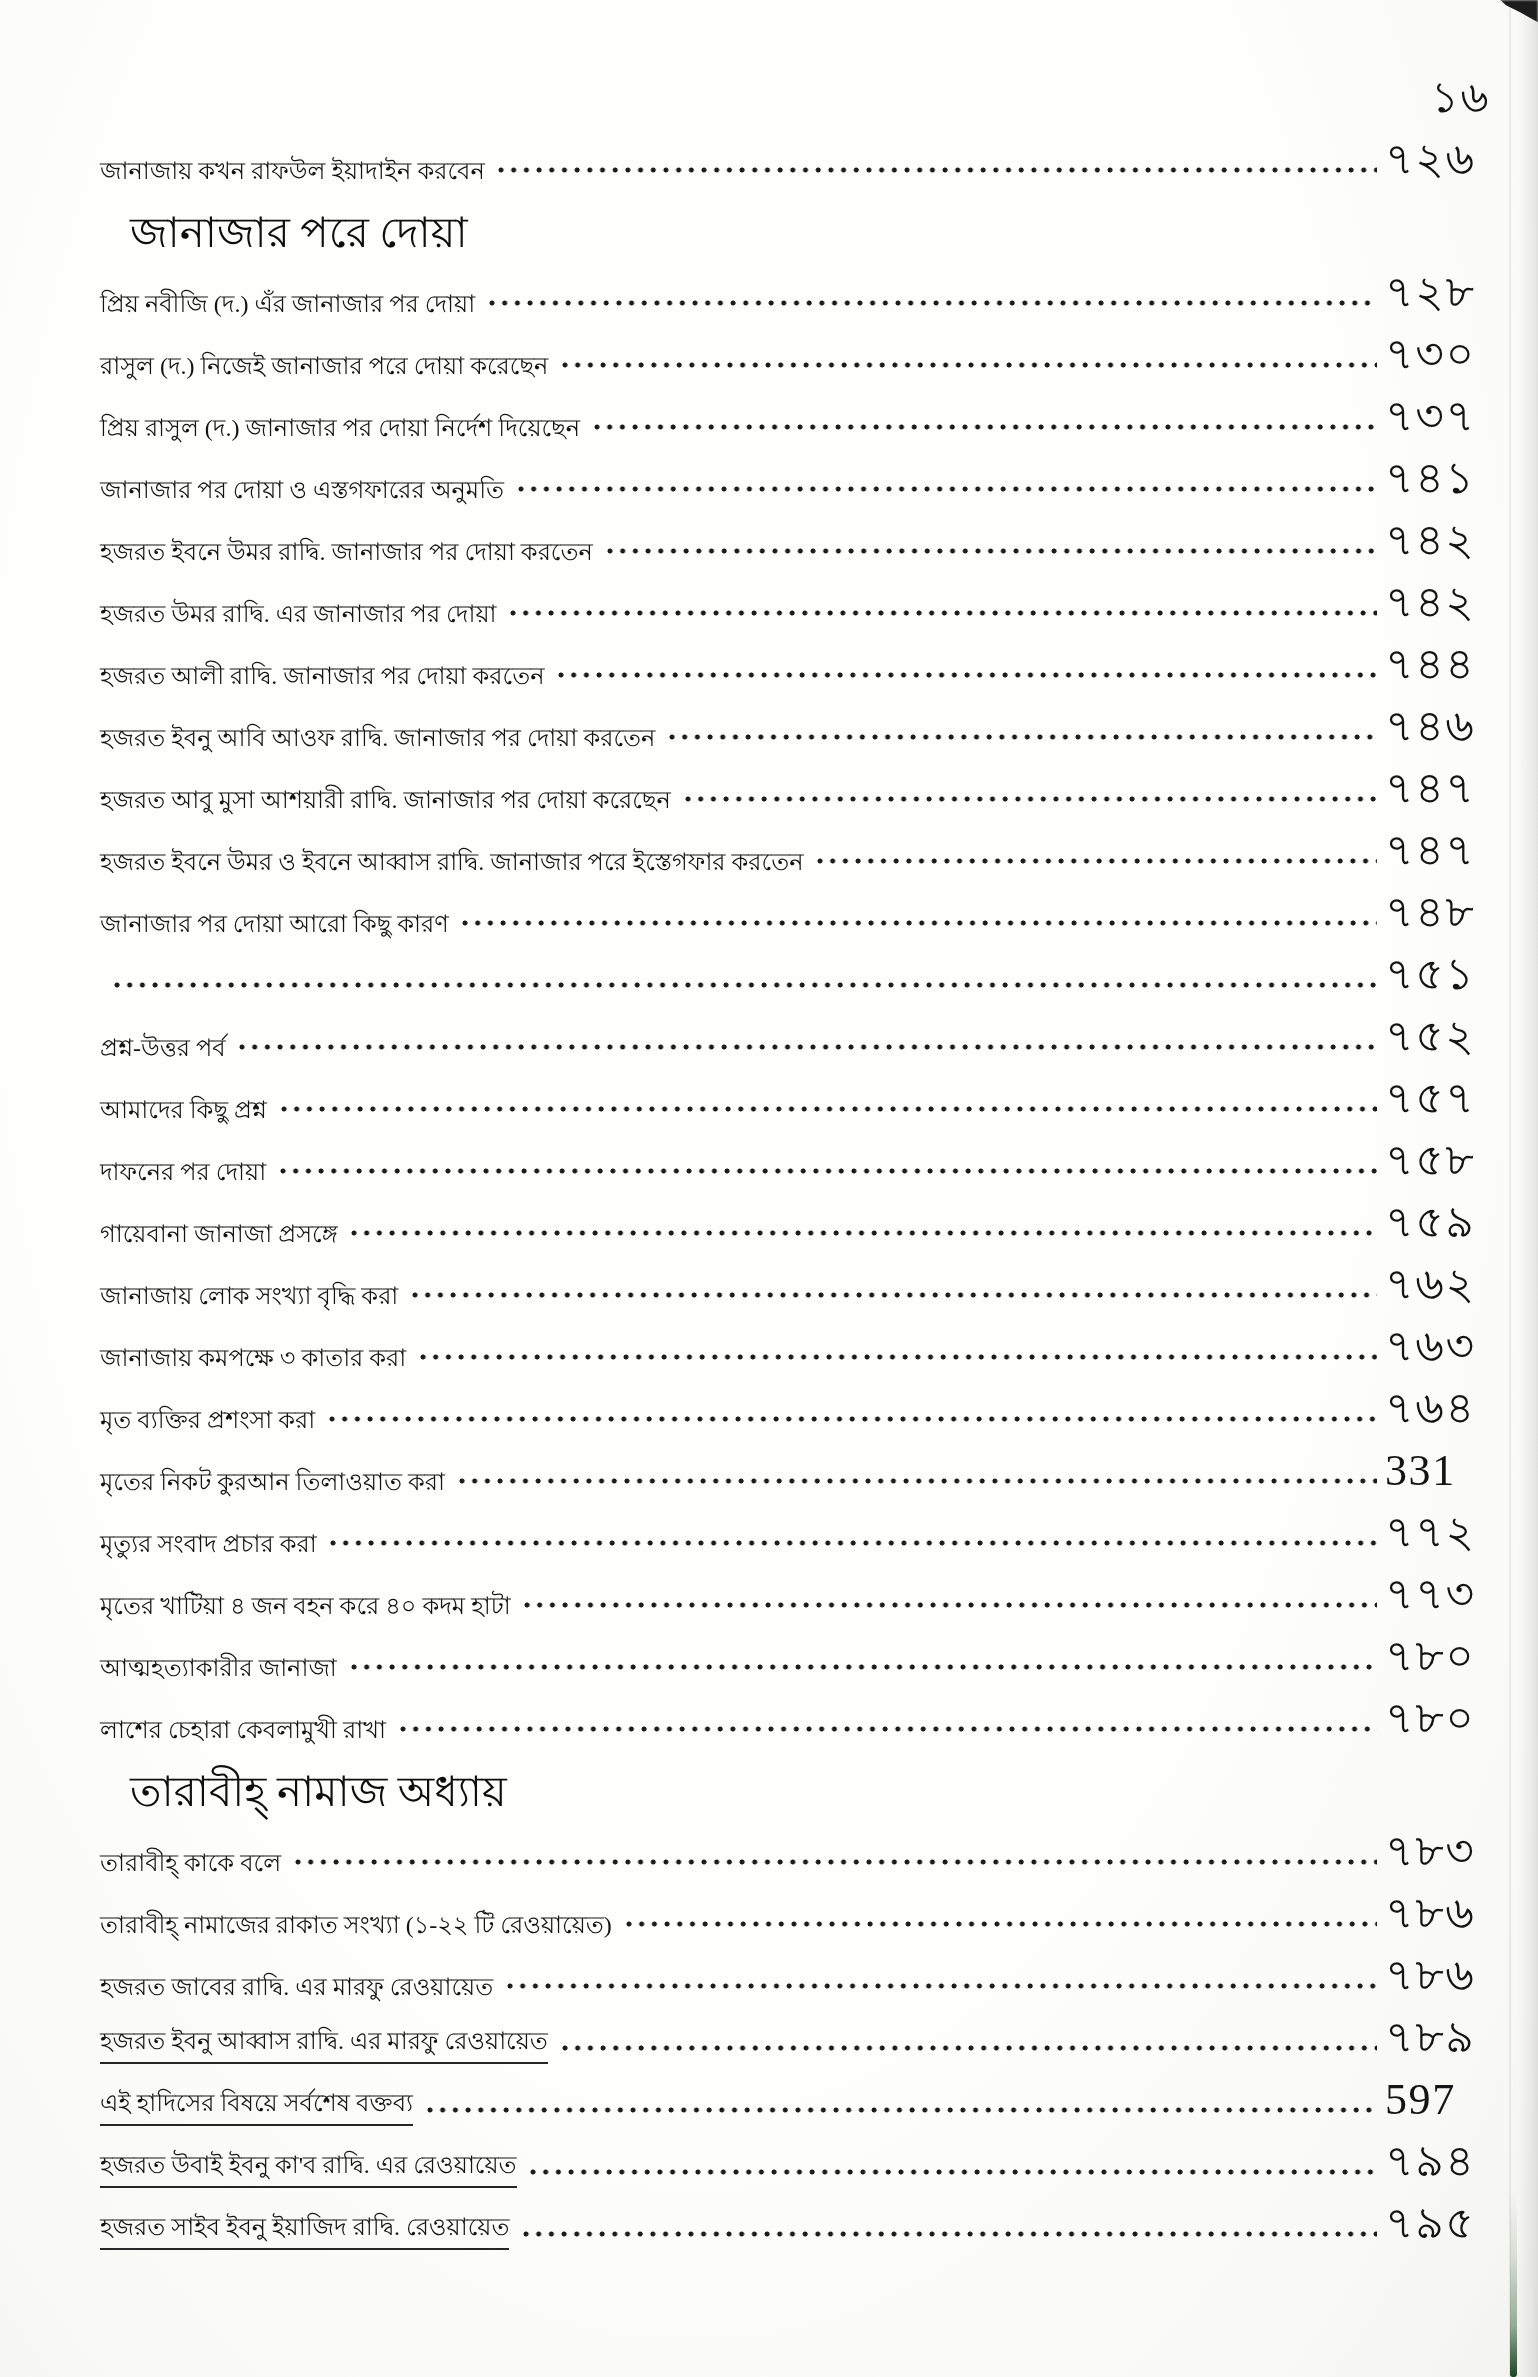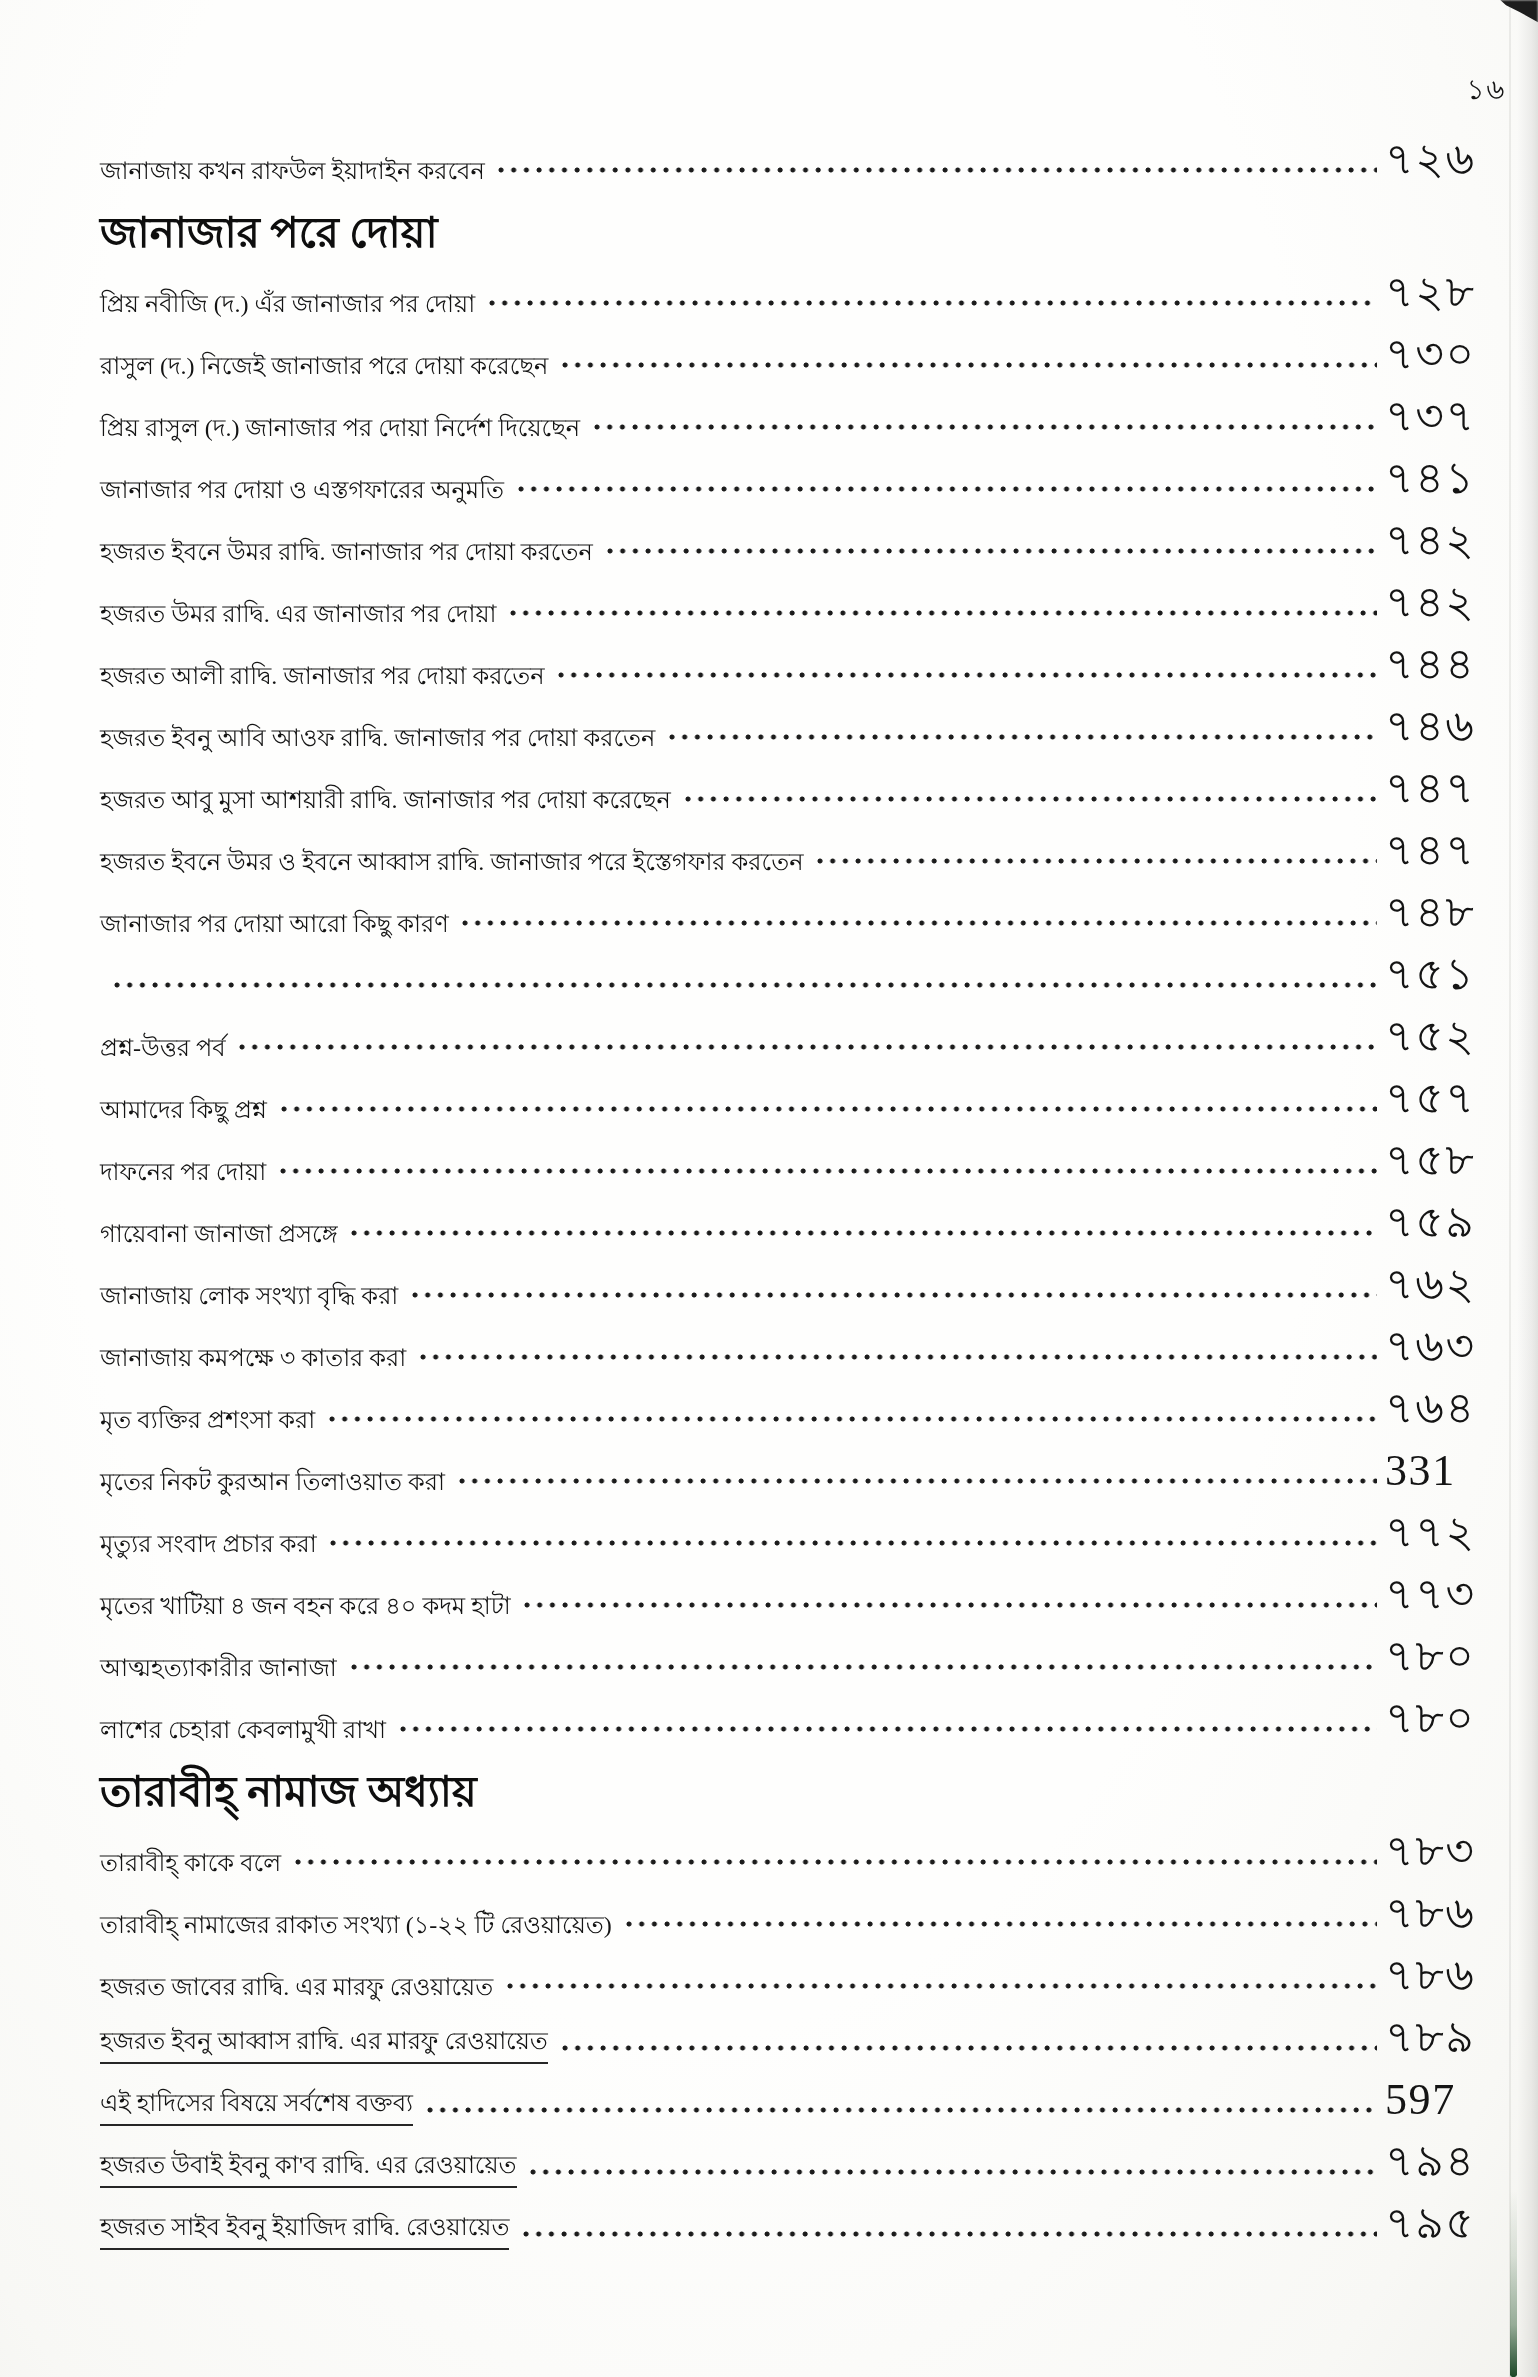--- a/index.html
+++ b/index.html
@@ -31,33 +31,33 @@
   }
   
   .green-strip {
     position:absolute; right:21.4px; bottom:0; width:7.1px; height:186px;
     background:linear-gradient(to bottom,
       rgba(46,94,50,0) 0%, rgba(46,94,50,0.15) 35%,
       rgba(36,85,44,0.45) 72%, rgba(16,62,28,0.95) 100%);
     border-radius:2.4px;
   }
   .corner-page-number {
-    position:absolute; top:76px; right:32px;
-    font-size:28px; line-height:1; letter-spacing:1.6px; color:#141414;
+    position:absolute; top:76px; right:48px;
+    font-size:43px; line-height:1; letter-spacing:1.6px; color:#141414;
   }
   .toc {
     position:absolute; left:100px; right:44px; top:124px;
     display:flex; flex-direction:column;
   }
   .row { display:flex; align-items:flex-end; height:62px; }
   .row .title {
     white-space:nowrap; font-size:24px; line-height:1.15; color:#141414;
   }
   .row.heading { height:71px; align-items:flex-end; }
-  .row.heading .title { font-weight:bold; font-size:42px; color:#0e0e0e; }
+  .row.heading .title { font-weight:normal; font-size:42px; color:#0e0e0e;margin-left:30px; }
   .row.u .title { border-bottom:2.4px solid #262626; padding-bottom:6px; }
   .leader {
     flex:1 1 auto; min-width:19px; align-self:flex-end;
     height:8px; margin:0 8px 12px 12.7px;
     background-image:radial-gradient(circle at 4px 4px, #1b1b1b 2.1px, rgba(0,0,0,0) 2.9px);
     background-size:12.7px 8px; background-repeat:repeat-x; background-position:left bottom;
   }
   .pageno {
     flex:0 0 auto; width:109px; text-align:left;
     font-size:44px; line-height:1.1; letter-spacing:1.6px; color:#141414;

